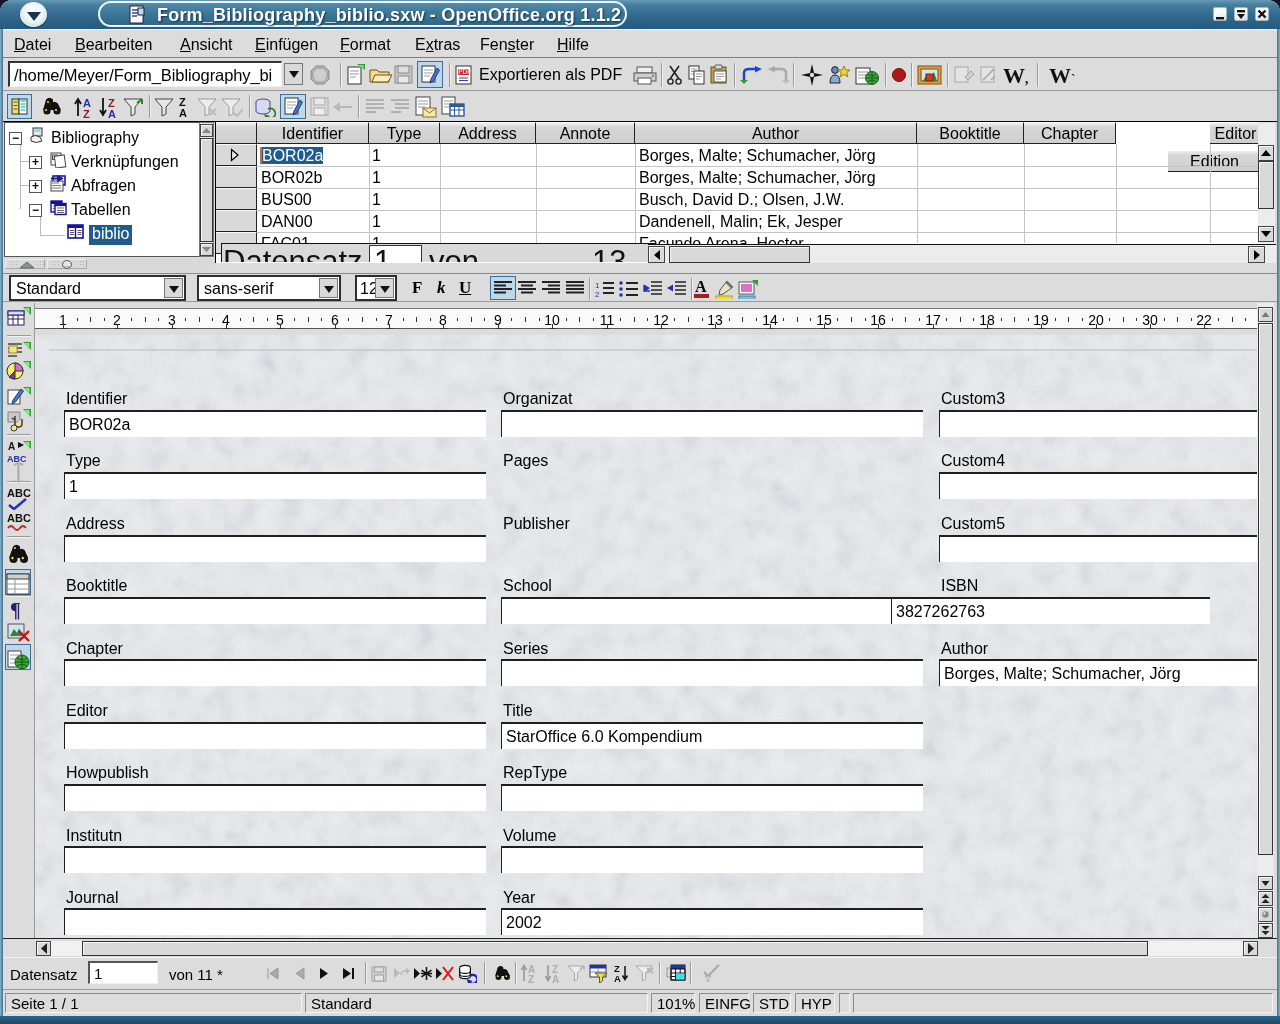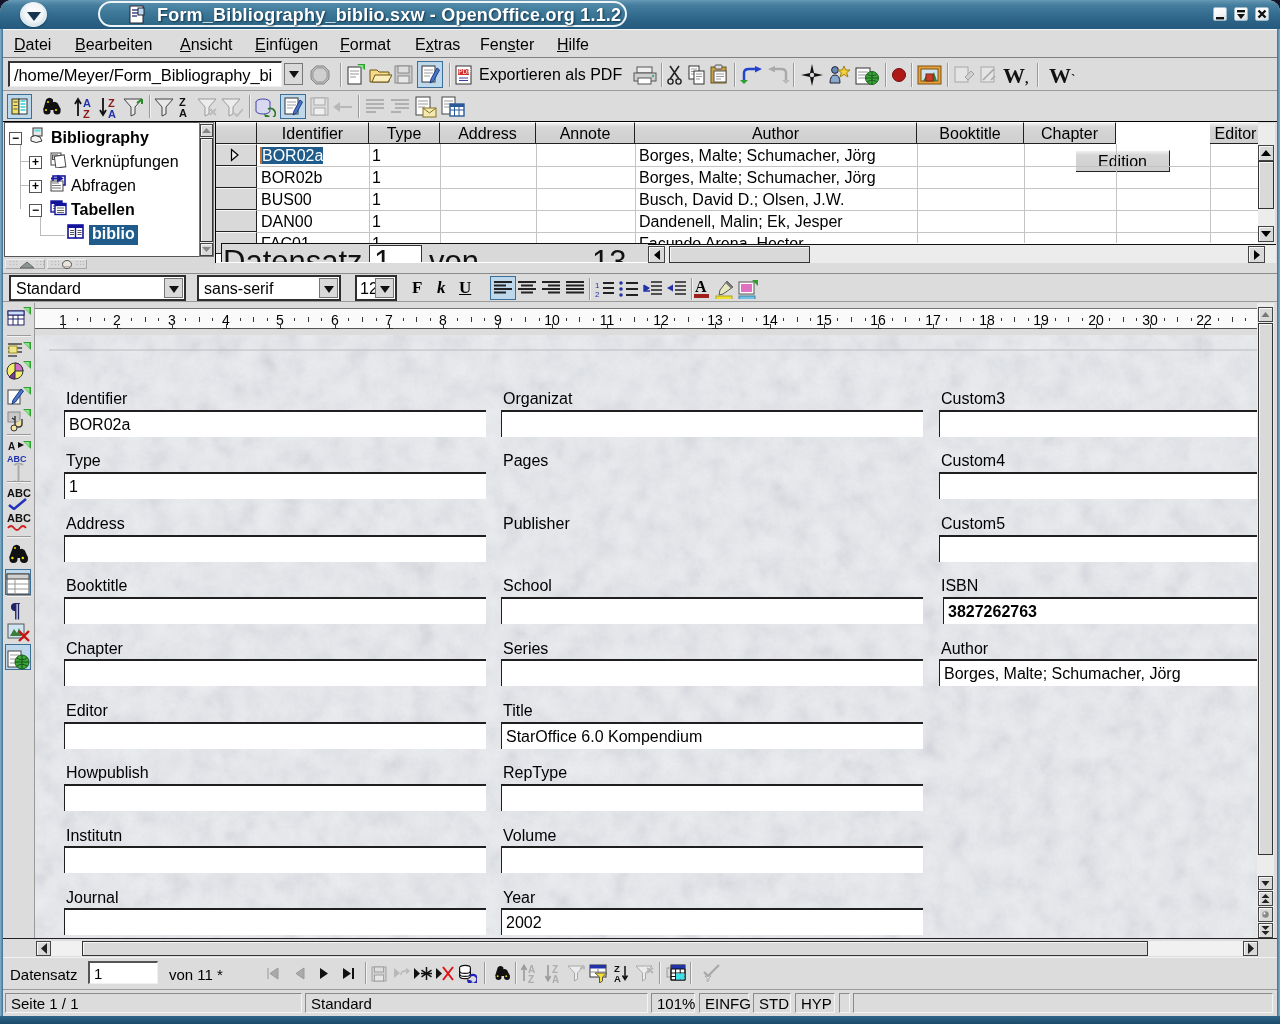--- a/index.html
+++ b/index.html
@@ -40,21 +40,21 @@
   border-top:1px solid #000; }
 #tree { position:absolute; left:1px; top:0px; width:195px; height:135px; background:#fff;
   border:1px solid #555; border-right:none; font-size:16px; }
 #treesb { position:absolute; left:196px; top:0px; width:15px; height:135px; background:#ececec; border:1px solid #777; }
 #treefoot { position:absolute; left:1px; top:136px; width:211px; height:13px; background:#d9d9d9; }
 .tline { position:absolute; background:#bbb; }
 .exp { position:absolute; width:13px; height:13px; background:#fff; border:1px solid #555;
   font-size:12px; line-height:10px; text-align:center; color:#000; font-weight:bold; }
 .ticon { position:absolute; }
 .titem { position:absolute; white-space:nowrap; }
-.titem.b { font-weight:bold; }
+.titem.b { font-weight:normal; }
 .titem.sel { background:#1f5c8b; color:#fff; padding:0 3px 2px 3px; }
 #grid { position:absolute; left:212px; top:0px; width:1043px; height:141px; background:#fff; overflow:hidden; border-left:1px solid #000; }
 #gridsb { position:absolute; left:1255px; top:1px; width:17px; height:122px; background:#ececec; }
 .ghead { position:absolute; top:0px; height:22px; background:linear-gradient(#f0f0f0,#d6d6d6 20%,#cfcfcf);
   border-right:1px solid #222; border-bottom:1px solid #222; border-top:1px solid #fff;
   font-size:16px; text-align:center; padding-top:2px; color:#000; }
 .gvl { position:absolute; top:22px; width:1px; height:99px; background:#c4c4c4; }
 .ghl { position:absolute; left:41px; width:1005px; height:1px; background:#c4c4c4; }
 .gsel { position:absolute; left:0px; width:41px; height:22px; background:#d9d9d9;
   border-right:1px solid #222; border-bottom:1px solid #222; border-top:1px solid #f6f6f6; }
@@ -430,21 +430,21 @@
     <div id="grid">
 
       <div class="ghead" style="left:0px;width:41px;"></div>
       <div class="ghead" style="left:41px;width:112px;">Identifier</div>
       <div class="ghead" style="left:153px;width:71px;">Type</div>
       <div class="ghead" style="left:224px;width:96px;">Address</div>
       <div class="ghead" style="left:320px;width:99px;">Annote</div>
       <div class="ghead" style="left:419px;width:282px;">Author</div>
       <div class="ghead" style="left:701px;width:107px;">Booktitle</div>
       <div class="ghead" style="left:808px;width:92px;">Chapter</div>
-      <div class="ghead" style="left:860px;width:94px;margin-top:28px;">Edition</div>
+      <div class="ghead" style="left:952px;width:94px;margin-top:28px;">Edition</div>
       <div class="ghead" style="left:994px;width:52px;">Editor</div>
 
       <div class="gvl" style="left:153px;"></div>
       <div class="gvl" style="left:224px;"></div>
       <div class="gvl" style="left:320px;"></div>
       <div class="gvl" style="left:419px;"></div>
       <div class="gvl" style="left:701px;"></div>
       <div class="gvl" style="left:808px;"></div>
       <div class="gvl" style="left:900px;"></div>
       <div class="gvl" style="left:994px;"></div>
@@ -852,21 +852,21 @@
     <div class="field-label" style="left:468px;top:554px;">Year</div>
     <div class="field-box" style="left:466px;top:573px;width:422px;">2002</div>
 
     <div class="field-label" style="left:906px;top:55px;">Custom3</div>
     <div class="field-box" style="left:904px;top:75px;width:319px;"></div>
     <div class="field-label" style="left:906px;top:117px;">Custom4</div>
     <div class="field-box" style="left:904px;top:137px;width:319px;"></div>
     <div class="field-label" style="left:906px;top:180px;">Custom5</div>
     <div class="field-box" style="left:904px;top:200px;width:319px;"></div>
     <div class="field-label" style="left:906px;top:242px;">ISBN</div>
-    <div class="field-box" style="left:908px;top:262px;width:319px;font-weight:bold;">3827262763</div>
+    <div class="field-box" style="left:856px;top:262px;width:319px;">3827262763</div>
     <div class="field-label" style="left:906px;top:305px;">Author</div>
     <div class="field-box" style="left:904px;top:324px;width:319px;">Borges, Malte; Schumacher, Jörg</div>
   </div>
   <div id="vsb">
     <div class="sbtn" style="left:1px;top:4px;width:15px;height:15px;">
         <svg width="13" height="13">
           <path d="M2.5,9 L6.5,4 L10.5,9 Z" fill="#777"></path>
         </svg>
       </div>
     <div class="sthumb" style="left:1px;top:20px;width:15px;height:532px;"></div>

